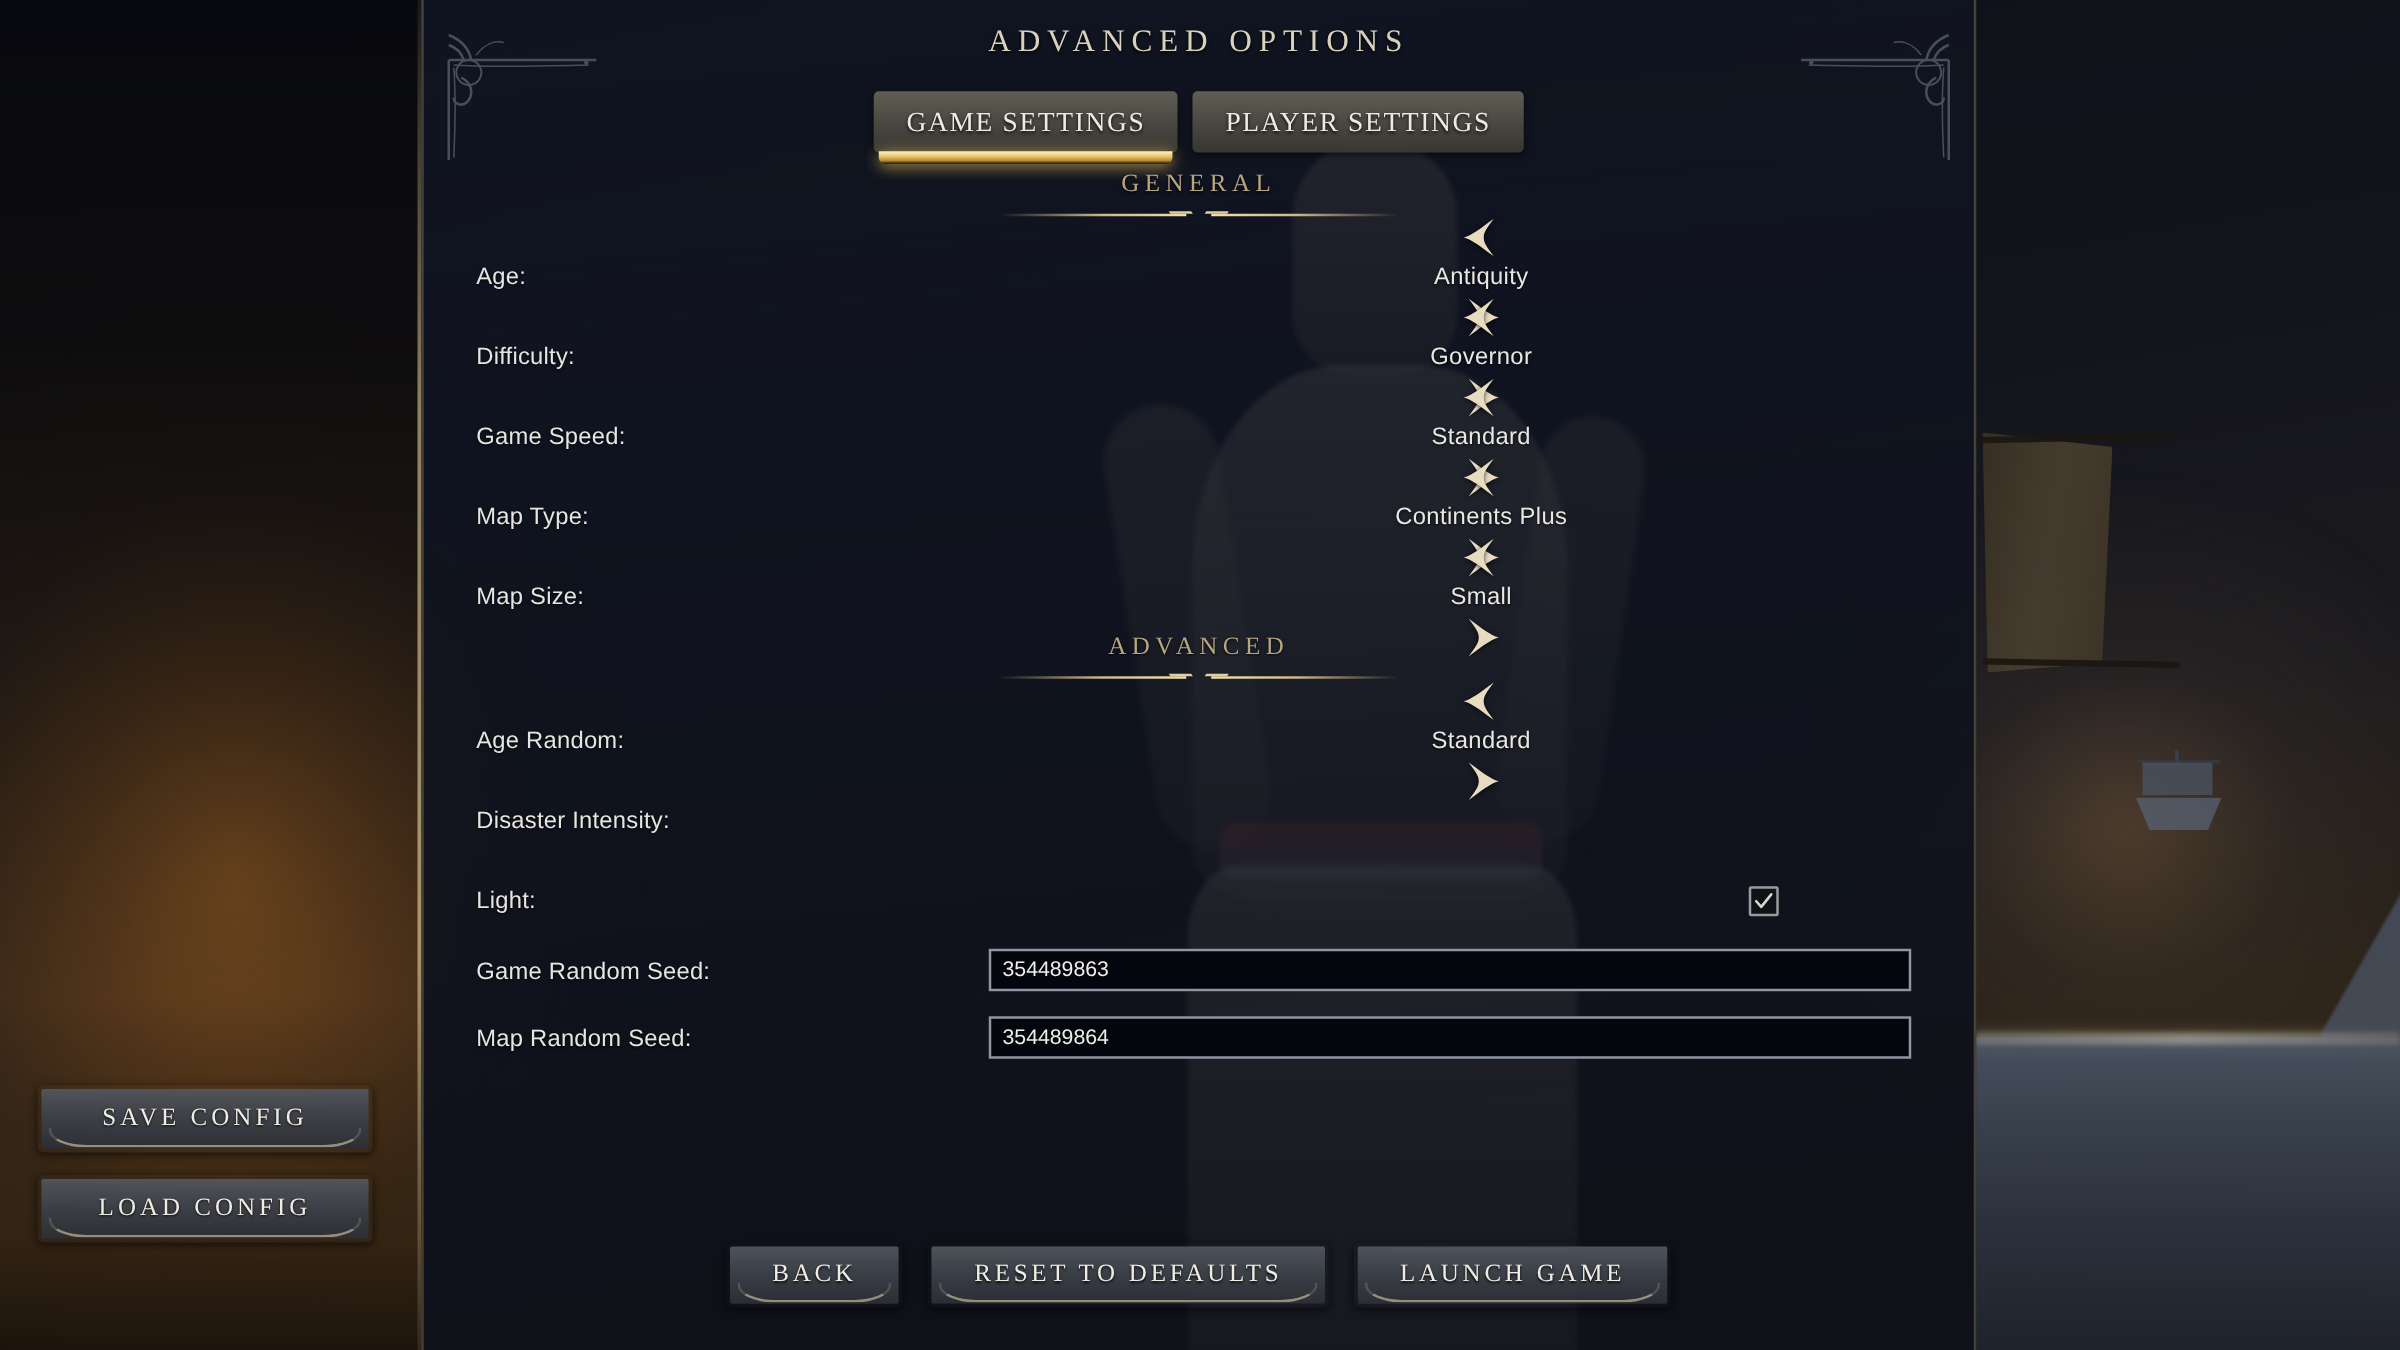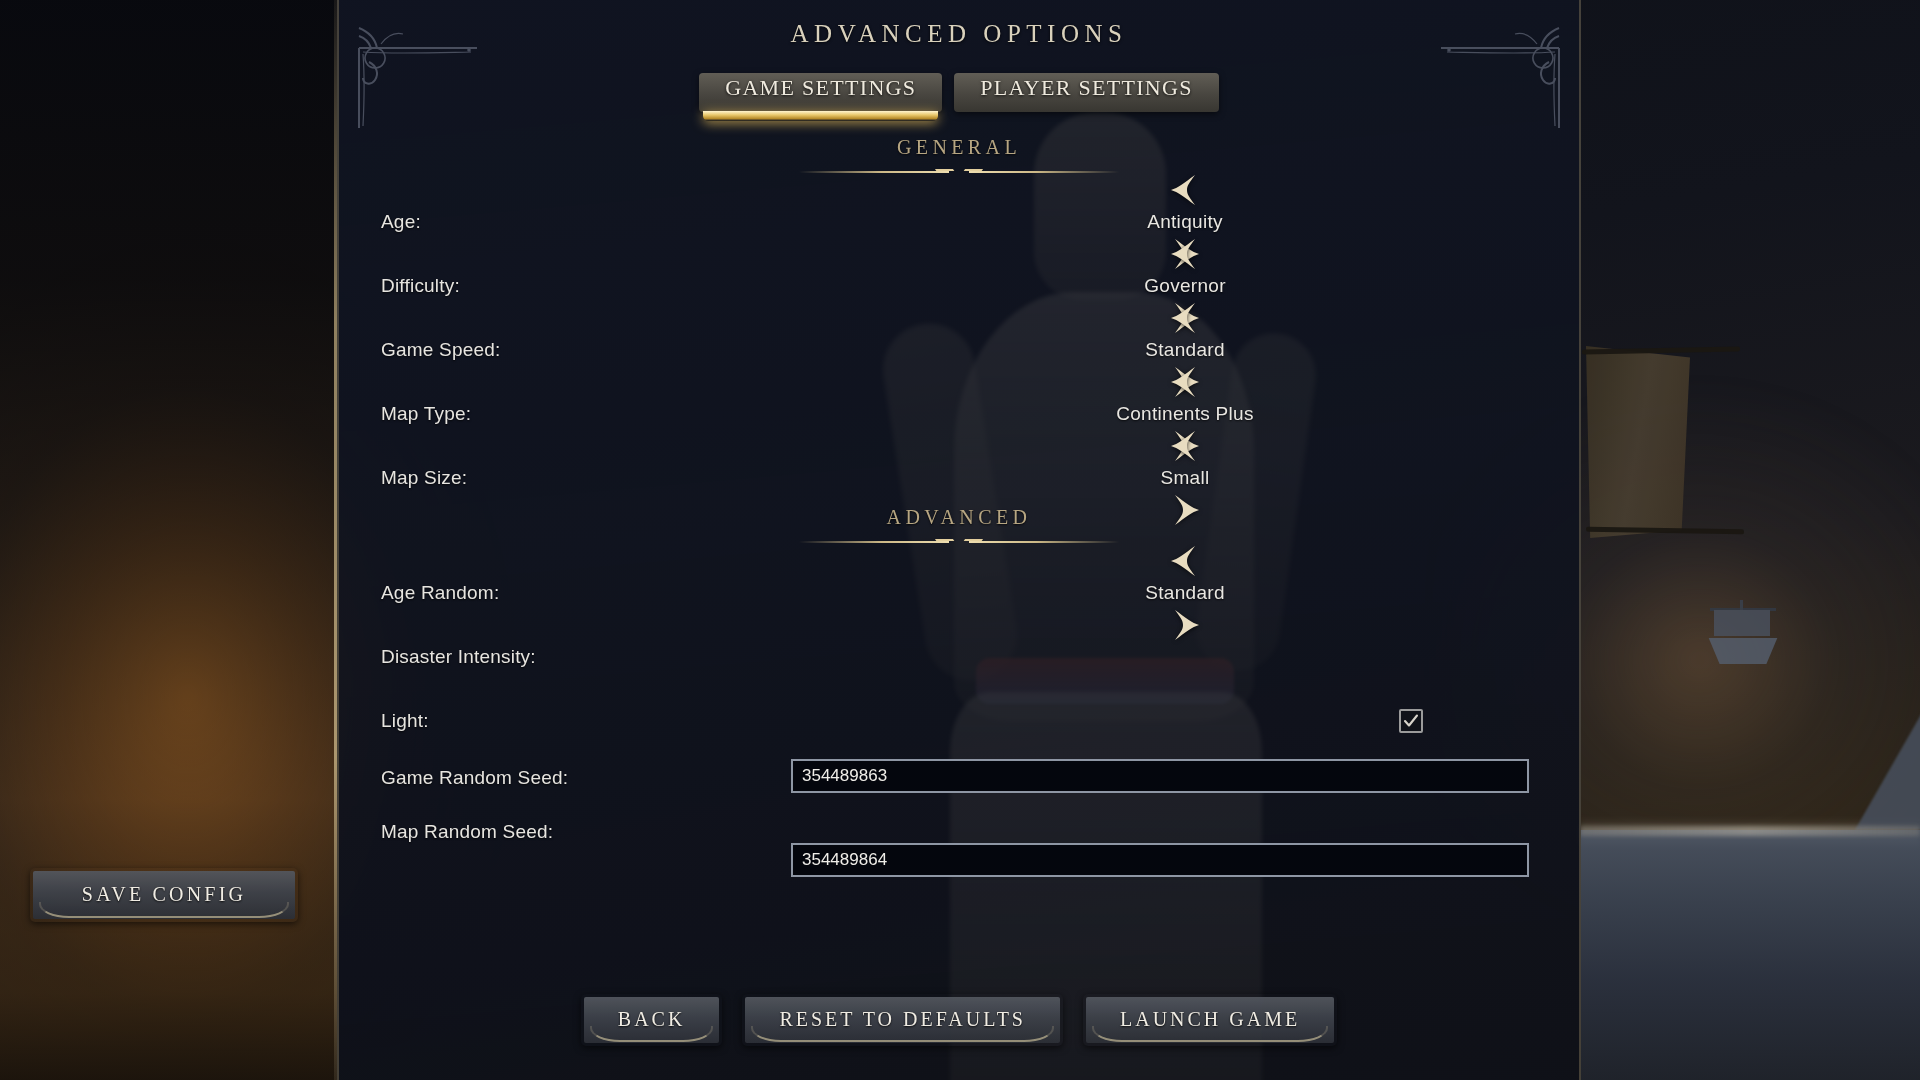--- a/index.html
+++ b/index.html
@@ -173,21 +173,21 @@
     position:absolute; left:0; right:0; top:20px;
     text-align:center;
     font-family:"Liberation Serif", serif;
     font-size:25px; letter-spacing:5.5px;
     color:#d9d1bc; text-shadow:0 1px 3px rgba(0,0,0,.8);
   }
 
   
   .tabs { position:absolute; left:0; right:0; top:73px; display:flex; justify-content:center; gap:12px; }
   .tab {
-    position:relative; padding:2px 26px 11px;
+    position:relative; padding:12px 26px 11px;
     font-family:"Liberation Serif", serif;
     font-size:22px; letter-spacing:1.3px; color:#efeade;
     text-shadow:0 1px 3px rgba(0,0,0,.85);
     background:linear-gradient(180deg, rgba(104,100,90,0.92), rgba(76,73,66,0.94) 55%, rgba(58,56,50,0.95));
     border-radius:4px; cursor:pointer;
     box-shadow:0 2px 6px rgba(0,0,0,.55);
     min-width:240px; text-align:center;
   }
   .tab::before {
     content:""; position:absolute; inset:-3px; border-radius:5px; z-index:-1;
@@ -296,20 +296,21 @@
   <div class="ship">
     <div class="yard"></div>
     <div class="mast"></div>
     <div class="sail"></div>
     <div class="hull"></div>
   </div>
 
   <div class="sidebar">
     <div class="config-buttons">
       <div class="gold-btn">SAVE CONFIG</div>
+      <div class="gold-btn">LOAD CONFIG</div>
     </div>
   </div>
   <div class="sidebar-edge"></div>
 
   <div class="panel">
 
     <div class="leader">
       <div class="head"></div>
       <div class="arm"></div>
       <div class="armr"></div>
@@ -496,21 +497,21 @@
         </div>
       </div>
 
       <div class="seed-row" style="margin-top:6px;">
         <div class="row-label" style="top:8px;">Game Random Seed:</div>
         <input class="seed-field" style="top: 0px;" type="text" value="354489863">
       </div>
 
       <div class="seed-row">
         <div class="row-label" style="top:8px;">Map Random Seed:</div>
-        <input class="seed-field" style="top: 0px; margin-top: 30px;" type="text" value="354489864">
+        <input class="seed-field" style="top: 0px;" type="text" value="354489864">
       </div>
     </div>
 
     <div class="footer">
       <div class="gold-btn">BACK</div>
       <div class="gold-btn">RESET TO DEFAULTS</div>
       <div class="gold-btn">LAUNCH GAME</div>
     </div>
 
   </div>

